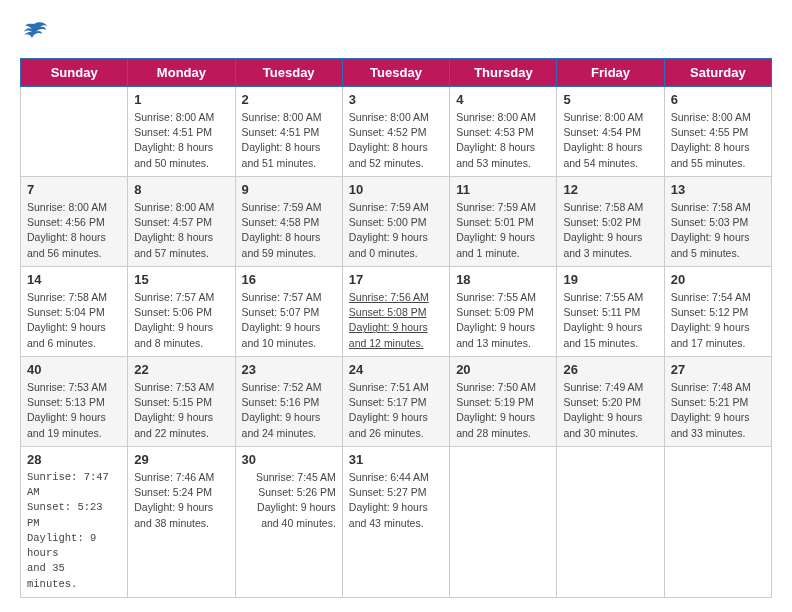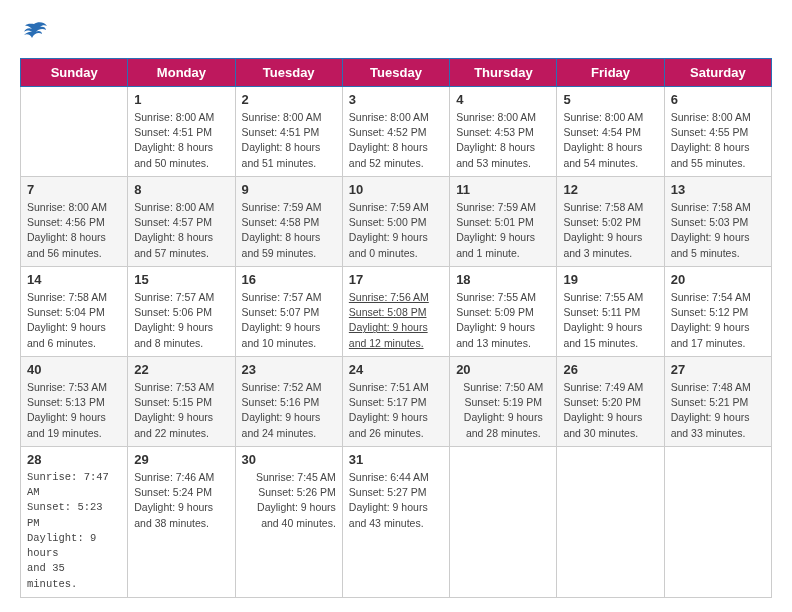--- a/index.html
+++ b/index.html
@@ -294,21 +294,21 @@
         </td>
         <td>
           <span class="day-number">24</span>
           <div class="day-info" style="white-space: pre-line;">Sunrise: 7:51 AM
 Sunset: 5:17 PM
 Daylight: 9 hours
 and 26 minutes.</div>
         </td>
         <td>
           <span class="day-number">20</span>
-          <div class="day-info" style="white-space: pre-line; text-align: center;">Sunrise: 7:50 AM
+          <div class="day-info" style="white-space: pre-line;">Sunrise: 7:50 AM
 Sunset: 5:19 PM
 Daylight: 9 hours
 and 28 minutes.</div>
         </td>
         <td>
           <span class="day-number">26</span>
           <div class="day-info" style="white-space: pre-line;">Sunrise: 7:49 AM
 Sunset: 5:20 PM
 Daylight: 9 hours
 and 30 minutes.</div>

